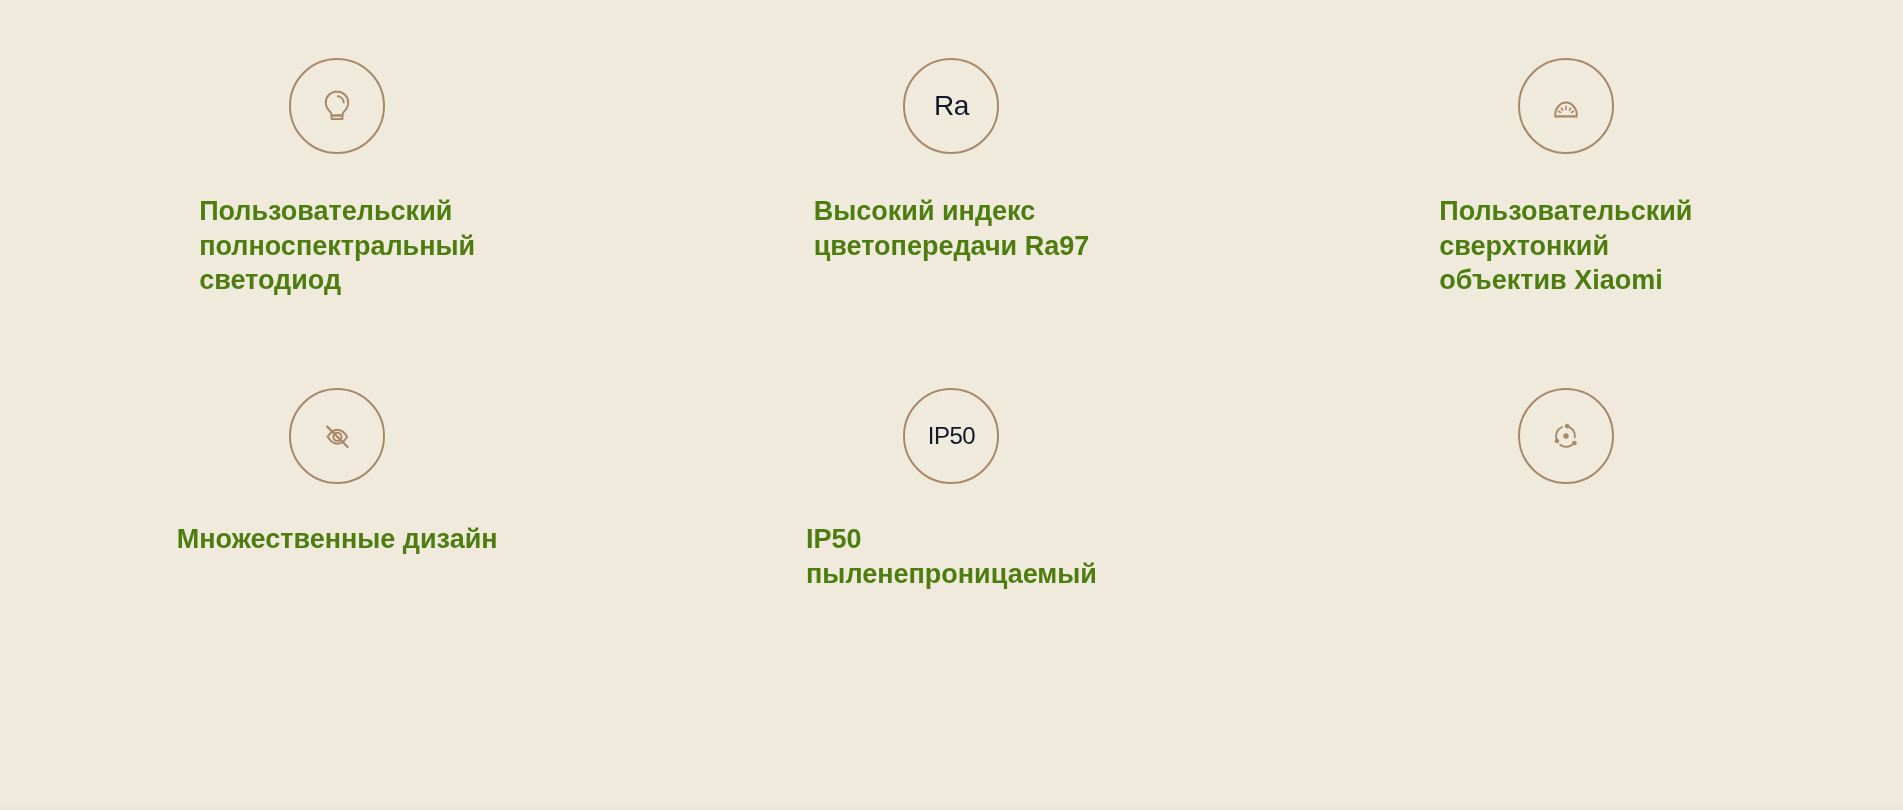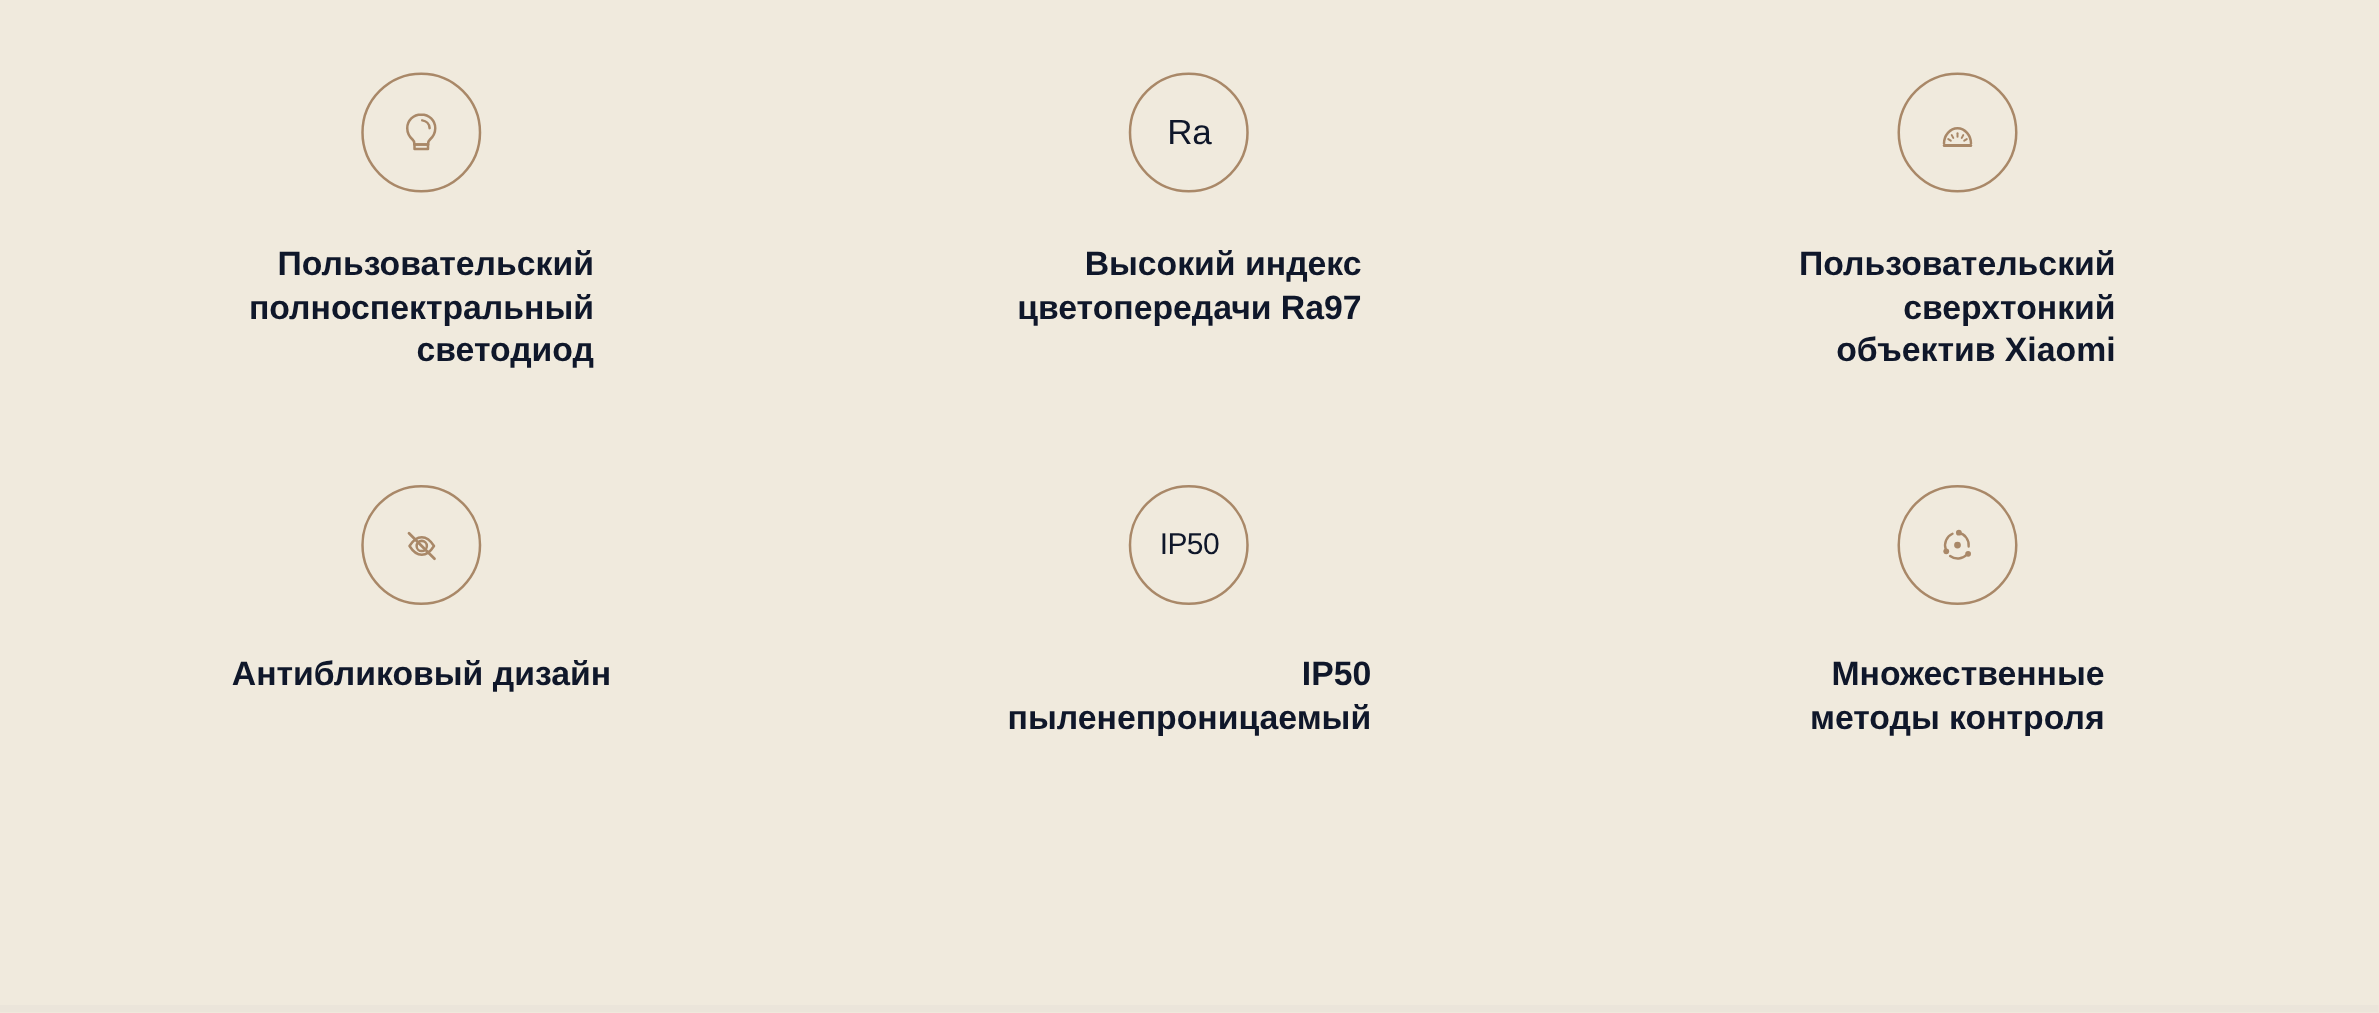--- a/index.html
+++ b/index.html
@@ -60,22 +60,22 @@
     letter-spacing: -0.3px;
   }
 
   .icon-ring .ring-label.small {
     font-size: 24px;
     letter-spacing: -0.5px;
   }
 
   .feature-title {
     margin-top: 40px;
-    text-align: right;
-    color: #0f172a;
+    text-align: left;
+    color: #4d7c0f;
     font-size: 27px;
     font-weight: bold;
     line-height: 1.28;
     max-width: 420px;
     white-space: pre-line;
   }
 
   
   .row-2 .feature-title { margin-top: 38px; }
 
@@ -136,21 +136,21 @@
     </div>
 
     <div class="feature-cell row-2">
       <div class="icon-ring">
         <svg width="46" height="46" viewBox="0 0 46 46" aria-hidden="true">
           <path d="M13.6 23.8c2.9-4.6 6.4-7 9.8-7 3.4 0 6.9 2.4 9.8 7-2.9 4.6-6.4 7-9.8 7-3.4 0-6.9-2.4-9.8-7z" fill="none" stroke="#a98868" stroke-width="2" stroke-linejoin="round"></path>
           <circle cx="23.4" cy="23.8" r="4.1" fill="none" stroke="#a98868" stroke-width="2"></circle>
           <line x1="13.2" y1="13.6" x2="33.6" y2="34" stroke="#a98868" stroke-width="2.2" stroke-linecap="round"></line>
         </svg>
       </div>
-      <div class="feature-title">Антибликовый дизайн</div>
+      <div class="feature-title">Множественные дизайн</div>
     </div>
 
     <div class="feature-cell row-2">
       <div class="icon-ring">
         <span class="ring-label small">IP50</span>
       </div>
       <div class="feature-title">IP50
 пыленепроницаемый</div>
     </div>
 
@@ -161,20 +161,18 @@
           <g fill="none" stroke="#a98868" stroke-width="1.9" stroke-linecap="round">
             <path d="M23.8 13.2a10 10 0 0 1 8.1 11.0"></path>
             <path d="M30.5 30.6a10 10 0 0 1 -13.4 1.2"></path>
             <path d="M13.6 26.4a10 10 0 0 1 5.4 -12.4"></path>
           </g>
           <circle cx="24.1" cy="13.1" r="2.3" fill="#a98868"></circle>
           <circle cx="31.5" cy="30.0" r="2.3" fill="#a98868"></circle>
           <circle cx="14.0" cy="28.0" r="2.3" fill="#a98868"></circle>
         </svg>
       </div>
-      <div class="feature-title">Множественные
-методы контроля</div>
     </div>
 
   </div>
 
   <div class="bottom-strip"></div>
 </div>
 
 </body></html>

